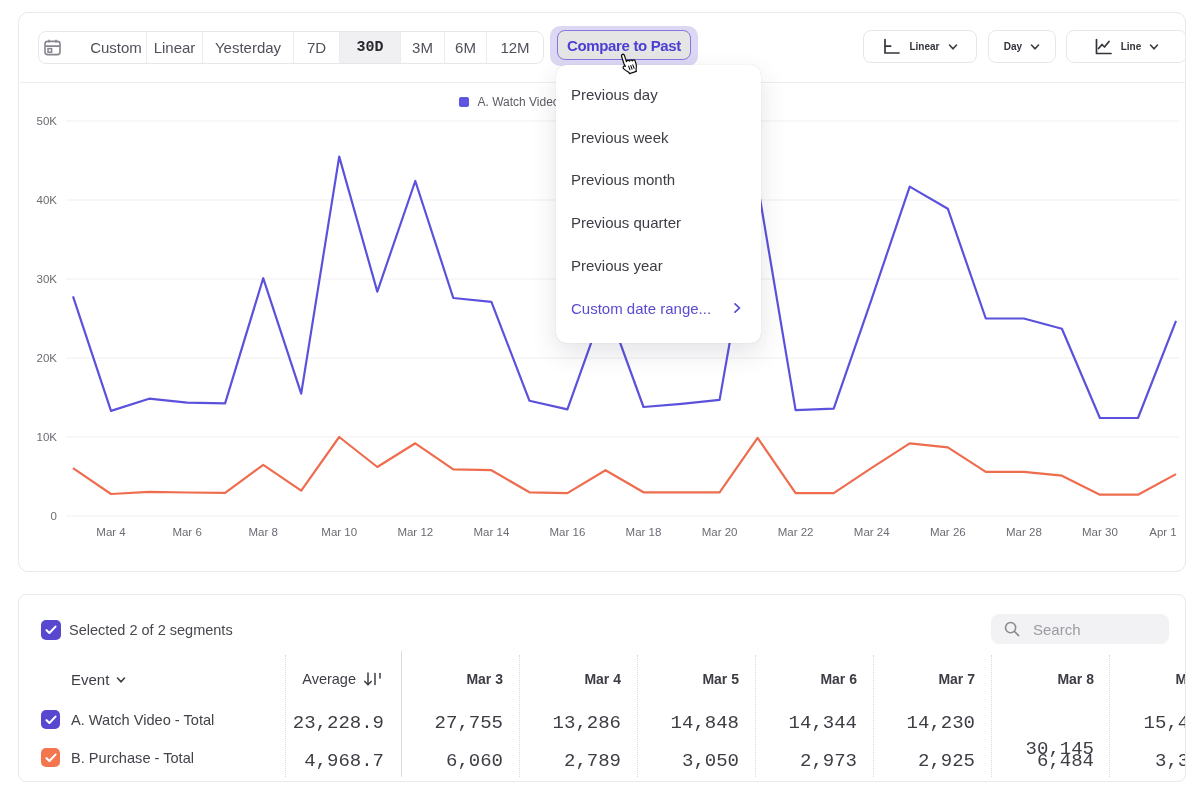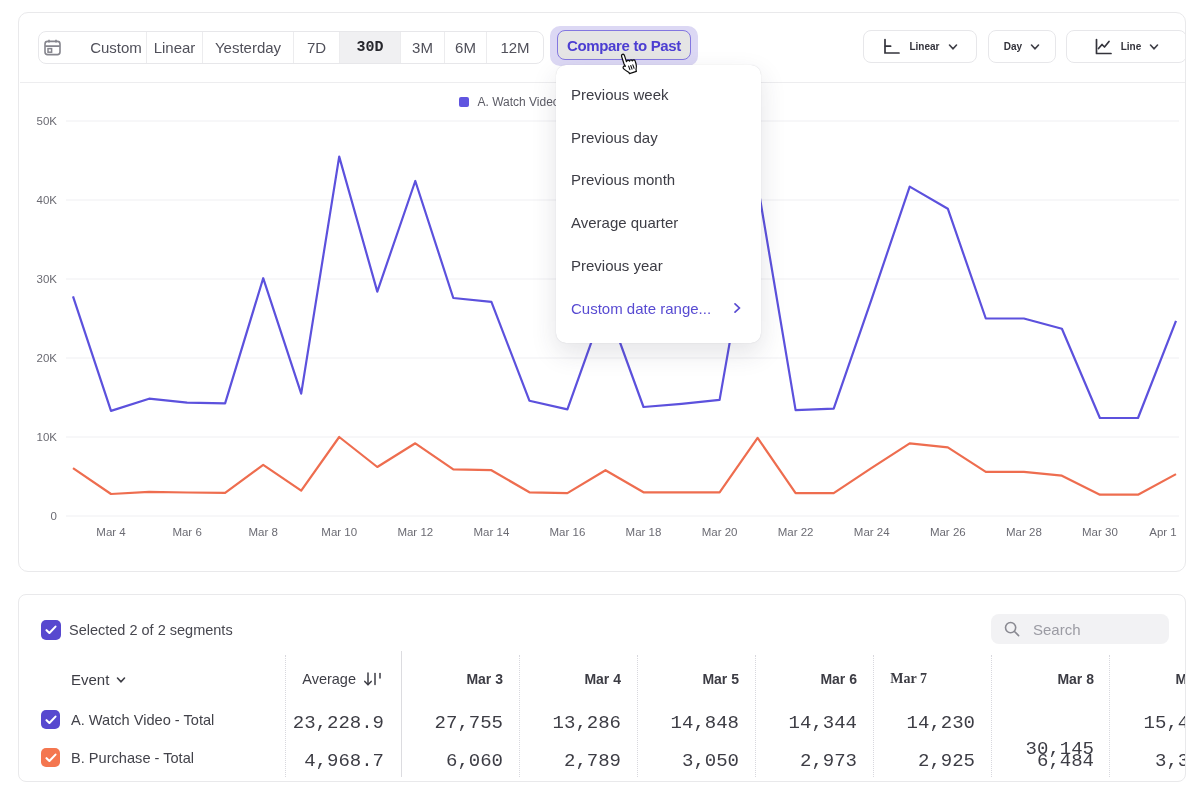--- a/index.html
+++ b/index.html
@@ -115,24 +115,24 @@
       </svg>
     </div>
   <div class="abs" style="left:1px;top:69px;width:1166px;height:1px;background:#ededef;"></div>
   <div id="legend">
       <span><span class="sw" style="background:#6055e0;"></span>A. Watch Video - Total</span>
       <span><span class="sw" style="background:#ee6d4f;"></span>B. Purchase - Total</span>
     </div>
   <div id="halo"></div>
   <div id="cmpbtn">Compare to Past</div>
   <div id="menu">
+      <div class="mi">Previous day</div>
       <div class="mi">Previous week</div>
-      <div class="mi">Previous day</div>
       <div class="mi">Previous month</div>
-      <div class="mi">Average quarter</div>
+      <div class="mi">Previous quarter</div>
       <div class="mi">Previous year</div>
       <div class="mi purple">
         <span>Custom date range...</span>
         <svg width="12" height="12" viewBox="0 0 12 12" fill="none" stroke="#584bd2" stroke-width="1.7" stroke-linecap="round">
           <path d="M4 1.8 L8.4 6 L4 10.2"></path>
         </svg>
       </div>
     </div>
   <div class="abs" style="left:596px;top:39px;z-index:40;"><svg width="24" height="24" viewBox="0 0 24 24">
         <g transform="rotate(-18 10 12) translate(2.5,1.5)">
@@ -192,21 +192,21 @@
     <div class="colval mono" style="left:384px;width:100px;top:155px;">6,060</div>
     <div class="colhead hdr" style="left:502px;width:100px;">Mar 4</div>
     <div class="colval mono" style="left:502px;width:100px;top:117px;">13,286</div>
     <div class="colval mono" style="left:502px;width:100px;top:155px;">2,789</div>
     <div class="colhead hdr" style="left:620px;width:100px;">Mar 5</div>
     <div class="colval mono" style="left:620px;width:100px;top:117px;">14,848</div>
     <div class="colval mono" style="left:620px;width:100px;top:155px;">3,050</div>
     <div class="colhead hdr" style="left:738px;width:100px;">Mar 6</div>
     <div class="colval mono" style="left:738px;width:100px;top:117px;">14,344</div>
     <div class="colval mono" style="left:738px;width:100px;top:155px;">2,973</div>
-    <div class="colhead hdr" style="left:808px;width:100px;font-family:Liberation Serif, serif;">Mar 7</div>
+    <div class="colhead hdr" style="left:856px;width:100px;">Mar 7</div>
     <div class="colval mono" style="left:856px;width:100px;top:117px;">14,230</div>
     <div class="colval mono" style="left:856px;width:100px;top:155px;">2,925</div>
     <div class="colhead hdr" style="left:975px;width:100px;">Mar 8</div>
     <div class="colval mono" style="left:975px;width:100px;top:117px;margin-top:26px;">30,145</div>
     <div class="colval mono" style="left:975px;width:100px;top:155px;">6,484</div>
     <div class="colhead hdr" style="left:1093px;width:100px;">Mar 9</div>
     <div class="colval mono" style="left:1093px;width:100px;top:117px;">15,456</div>
     <div class="colval mono" style="left:1093px;width:100px;top:155px;">3,310</div>
 </div>
 

